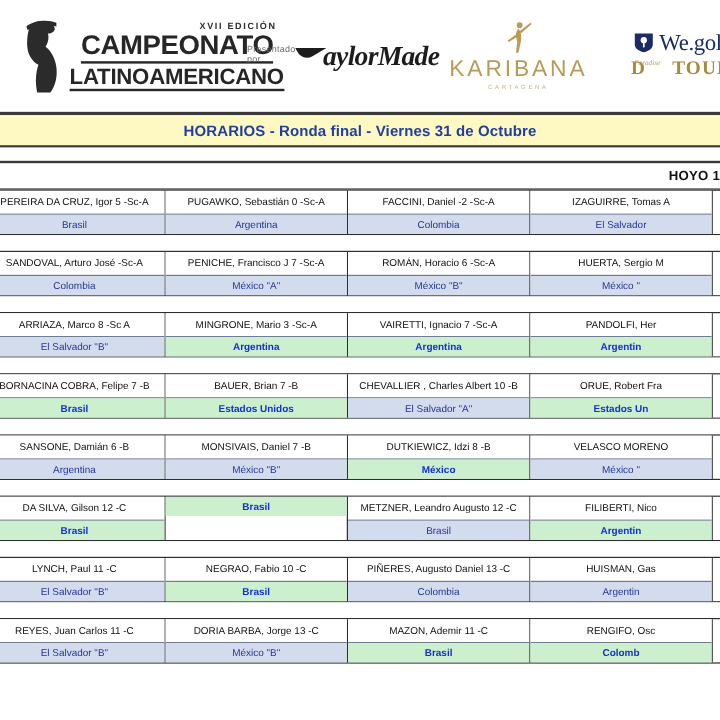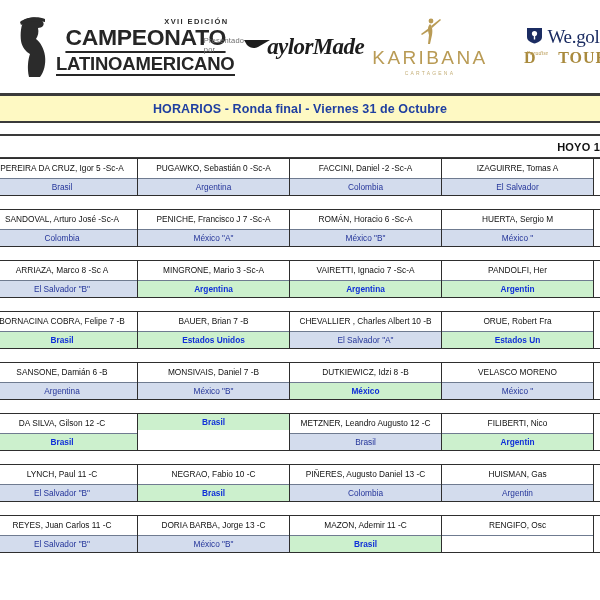--- a/index.html
+++ b/index.html
@@ -10,21 +10,21 @@
   }
 
   
   .logo-strip{
     position:relative;width:600px;height:93px;background:#fff;
     display:flex;align-items:center;
   }
   .logo-block{position:relative;height:93px;flex:0 0 auto;}
 
   
-  .champ{width:172px;display:flex;align-items:center;padding-left:2px;margin-left:16px;}
+  .champ{width:172px;display:flex;align-items:center;padding-left:20px;}
   .golfer{
     width:34px;height:62px;flex:0 0 auto;margin-right:4px;
   }
   .champ-text{display:flex;flex-direction:column;align-items:center;}
   .edicion{
     font-size:7.5px;font-weight:bold;letter-spacing:1.4px;color:#2b2b2b;
     margin-bottom:1px;align-self:flex-end;padding-right:6px;
   }
   .campeonato{
     font-size:22.5px;font-weight:bold;letter-spacing:-0.3px;color:#262626;
@@ -328,15 +328,16 @@
       <div class="cell">
         <div class="player">DORIA BARBA, Jorge 13 -C</div>
         <div class="country blue">México "B"</div>
       </div>
       <div class="cell">
         <div class="player">MAZON, Ademir 11 -C</div>
         <div class="country green">Brasil</div>
       </div>
       <div class="cell">
         <div class="player">RENGIFO, Osc</div>
+        <div class="country green">Colomb</div>
       </div>
     </div>
   </div>
 
 </body></html>

